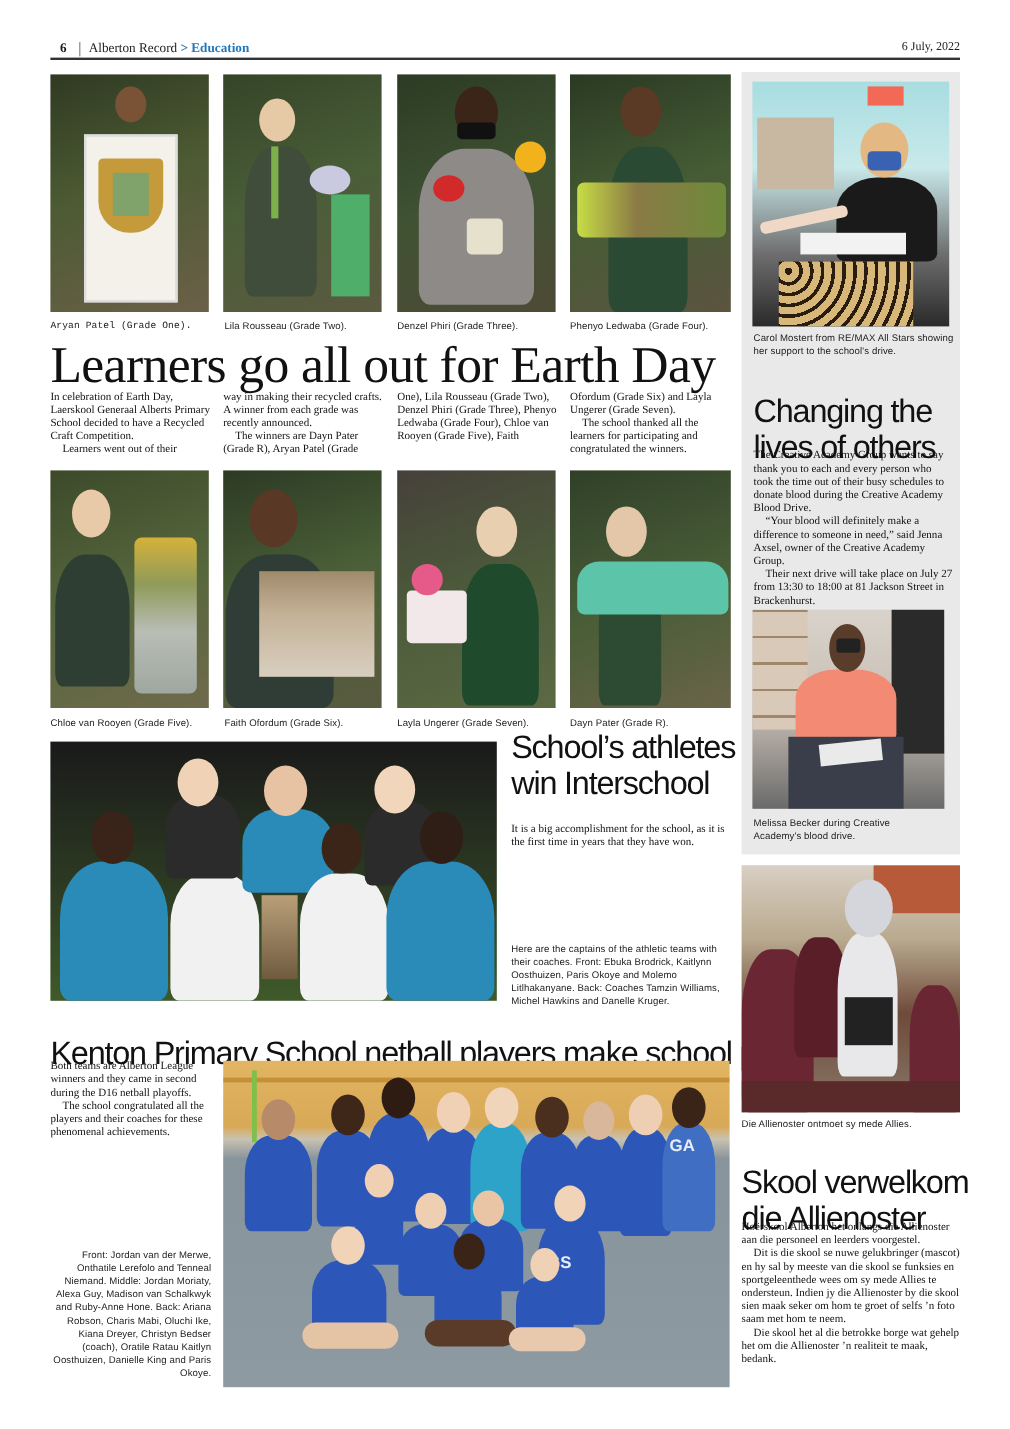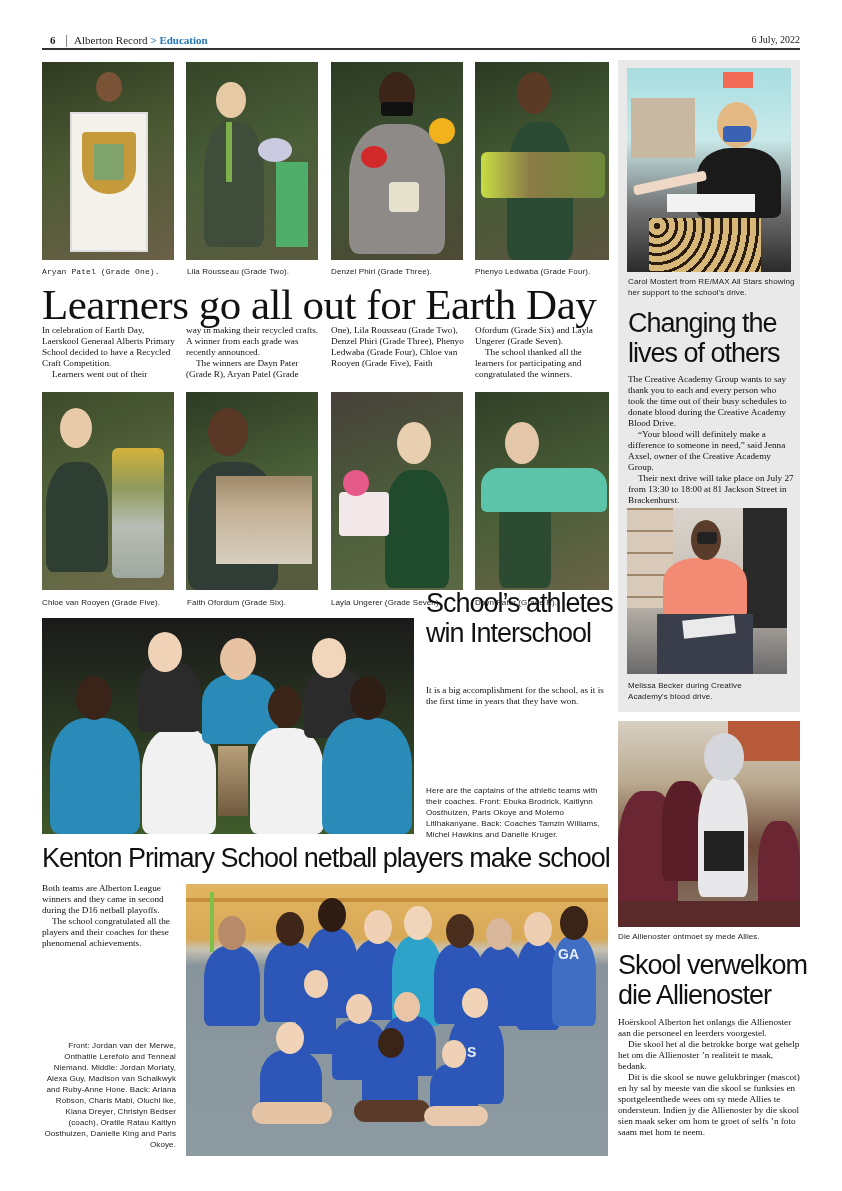--- a/index.html
+++ b/index.html
@@ -17,21 +17,21 @@
   .hdr .date { position: absolute; right: 0; top: 0; font: 10px "Liberation Serif", serif; color: #222; }
 
   
   .photo { position: absolute; overflow: hidden; }
   .photo .ph-fig { position: absolute; border-radius: 40% 40% 10% 10%; }
   .photo .ph-head { position: absolute; border-radius: 50%; }
 
   .cap { position: absolute; font: 8px "Liberation Sans", sans-serif; color: #222; line-height: 11px; letter-spacing: 0.1px; }
 
   .headline-serif { position: absolute; font: 43px "Liberation Serif", serif; color: #111; letter-spacing: -0.5px; white-space: nowrap; }
-  .headline-cond { position: absolute; font: 27px "Liberation Sans Narrow", "Liberation Sans", sans-serif; color: #111; line-height: 30px; letter-spacing: -1px; transform-origin: left top; }
+  .headline-cond { position: absolute; font: 27px "Liberation Sans Narrow", "Liberation Sans", sans-serif; color: #111; line-height: 30px; letter-spacing: -1px; transform-origin: left top; margin-top: 20px; }
 
   .body-col { position: absolute; font: 9.2px "Liberation Serif", serif; color: #111; line-height: 11px; }
   .body-col p { text-indent: 0; }
   .body-col p + p { text-indent: 10px; font-family: Liberation Serif, serif; }
 
   .sidebar { left: 618px; top: 60px; width: 182px; height: 652px; background: #e9e9e9; }
 </style>
 </head>
 <body>
 
@@ -245,15 +245,15 @@
   <div class="ph-fig" style="left:140px;top:100px;width:42px;height:106px;background:#6a2632;"></div>
   <div style="position:absolute;left:0;top:180px;width:182px;height:26px;background:#5a2a2a;"></div>
 </div>
 <div class="cap" style="left:618px;top:931px;">Die Allienoster ontmoet sy mede Allies.</div>
 <div class="headline-cond" style="left:618px;top:950px;">
   <div>Skool verwelkom</div>
   <div>die Allienoster</div>
 </div>
 <div class="body-col" style="left:618px;top:1017px;width:182px;">
   <p>Hoërskool Alberton het onlangs die Allienoster aan die personeel en leerders voorgestel.</p>
+  <p>Dit is die skool se nuwe gelukbringer (mascot) en hy sal by meeste van die skool se funksies en sportgeleenthede wees om sy mede Allies te ondersteun. Indien jy die Allienoster by die skool sien maak seker om hom te groet of selfs ’n foto saam met hom te neem.</p>
   <p>Die skool het al die betrokke borge wat gehelp het om die Allienoster ’n realiteit te maak, bedank.</p>
-  <p>Dit is die skool se nuwe gelukbringer (mascot) en hy sal by meeste van die skool se funksies en sportgeleenthede wees om sy mede Allies te ondersteun. Indien jy die Allienoster by die skool sien maak seker om hom te groet of selfs ’n foto saam met hom te neem.</p>
 </div>
 
 </body></html>

